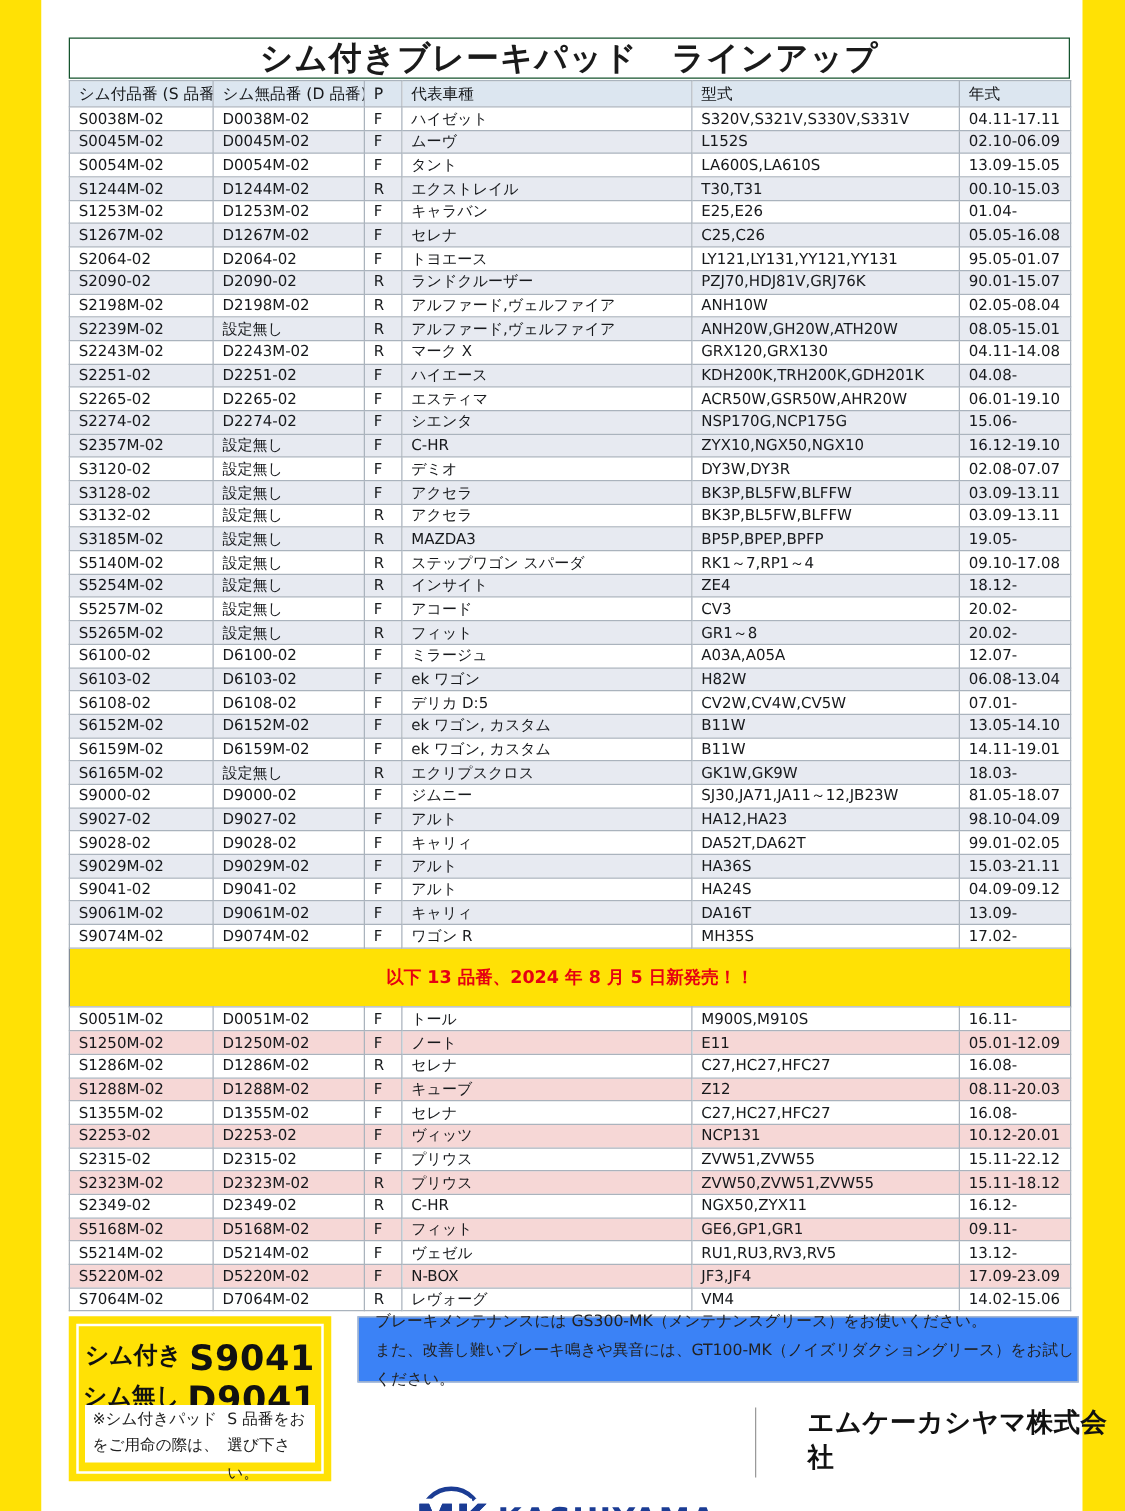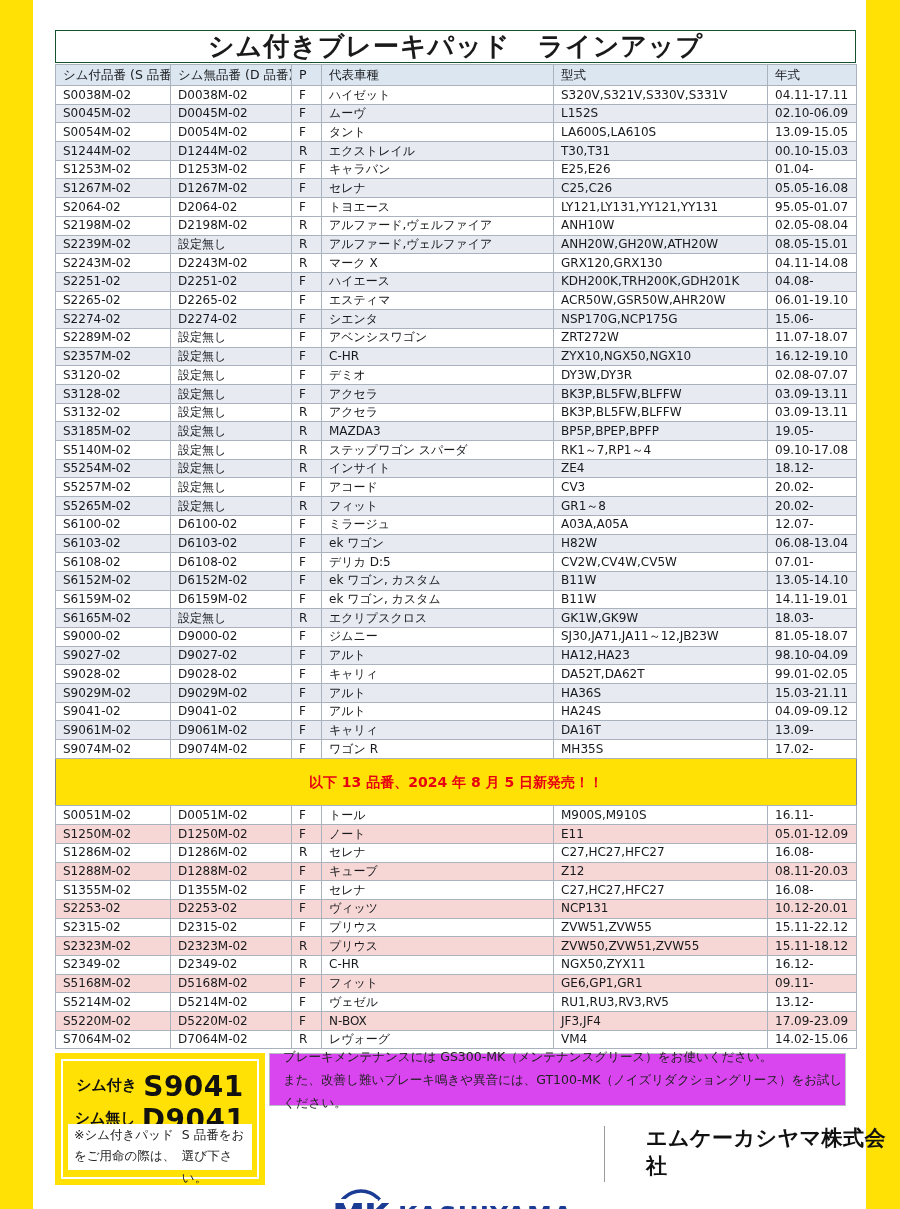--- a/index.html
+++ b/index.html
@@ -51,32 +51,32 @@
     position:absolute;left:55px;top:1053px;width:210px;height:132px;
     background:#ffe105;box-sizing:border-box;
   }
   .shim-box .inner{
     position:absolute;left:6px;top:6px;right:6px;bottom:6px;
     border:2px solid #ffffff;
   }
   .shim-line{position:absolute;left:0;width:100%;text-align:center;color:#111;}
   .shim-line.s{top:17px;}
   .shim-line.d{top:50px;}
-  .shim-line .lbl{font-size:15px;font-weight:bold;vertical-align:6px;margin-right:6px;}
+  .shim-line .lbl{font-size:19px;font-weight:bold;vertical-align:6px;margin-right:6px;}
   .shim-line .val{font-size:28px;font-weight:bold;letter-spacing:0.5px;}
   .shim-note{
     position:absolute;left:13px;top:71px;width:184px;height:46px;background:#ffffff;
     font-size:12.5px;line-height:1.7;color:#222;display:flex;flex-direction:row;
     justify-content:center;padding-left:6px;box-sizing:border-box;
   }
   .shim-note .l2{padding-left:6px;}
 
   .info-box{
-    position:absolute;left:269px;top:1053px;width:577px;height:53px;
-    border:1px solid #b9bec4;background:#d946ef;box-sizing:border-box;
+    position:absolute;left:286px;top:1053px;width:577px;height:53px;
+    border:1px solid #b9bec4;background:#3b82f6;box-sizing:border-box;
     display:flex;flex-direction:column;justify-content:center;
     padding:0 0 0 13px;font-size:12.5px;color:#222;line-height:1.85;
   }
 
   .logo-group{
     position:absolute;left:330px;top:1187px;height:56px;
     display:flex;align-items:center;
   }
   .logo-kashiyama{
     font-size:25px;color:#1b3c94;font-weight:bold;letter-spacing:1px;margin-left:6px;
@@ -167,20 +167,28 @@
         <td class="c5">05.05-16.08</td>
       </tr>
       <tr>
         <td class="c0">S2064-02</td>
         <td class="c1">D2064-02</td>
         <td class="c2">F</td>
         <td class="c3">トヨエース</td>
         <td class="c4">LY121,LY131,YY121,YY131</td>
         <td class="c5">95.05-01.07</td>
       </tr>
+      <tr class="alt">
+        <td class="c0">S2090-02</td>
+        <td class="c1">D2090-02</td>
+        <td class="c2">R</td>
+        <td class="c3">ランドクルーザー</td>
+        <td class="c4">PZJ70,HDJ81V,GRJ76K</td>
+        <td class="c5">90.01-15.07</td>
+      </tr>
       <tr>
         <td class="c0">S2198M-02</td>
         <td class="c1">D2198M-02</td>
         <td class="c2">R</td>
         <td class="c3">アルファード,ヴェルファイア</td>
         <td class="c4">ANH10W</td>
         <td class="c5">02.05-08.04</td>
       </tr>
       <tr class="alt">
         <td class="c0">S2239M-02</td>
@@ -214,28 +222,20 @@
         <td class="c4">ACR50W,GSR50W,AHR20W</td>
         <td class="c5">06.01-19.10</td>
       </tr>
       <tr class="alt">
         <td class="c0">S2274-02</td>
         <td class="c1">D2274-02</td>
         <td class="c2">F</td>
         <td class="c3">シエンタ</td>
         <td class="c4">NSP170G,NCP175G</td>
         <td class="c5">15.06-</td>
-      </tr>
-      <tr>
-        <td class="c0">S2289M-02</td>
-        <td class="c1">設定無し</td>
-        <td class="c2">F</td>
-        <td class="c3">アベンシスワゴン</td>
-        <td class="c4">ZRT272W</td>
-        <td class="c5">11.07-18.07</td>
       </tr>
       <tr class="alt">
         <td class="c0">S2357M-02</td>
         <td class="c1">設定無し</td>
         <td class="c2">F</td>
         <td class="c3">C-HR</td>
         <td class="c4">ZYX10,NGX50,NGX10</td>
         <td class="c5">16.12-19.10</td>
       </tr>
       <tr>

